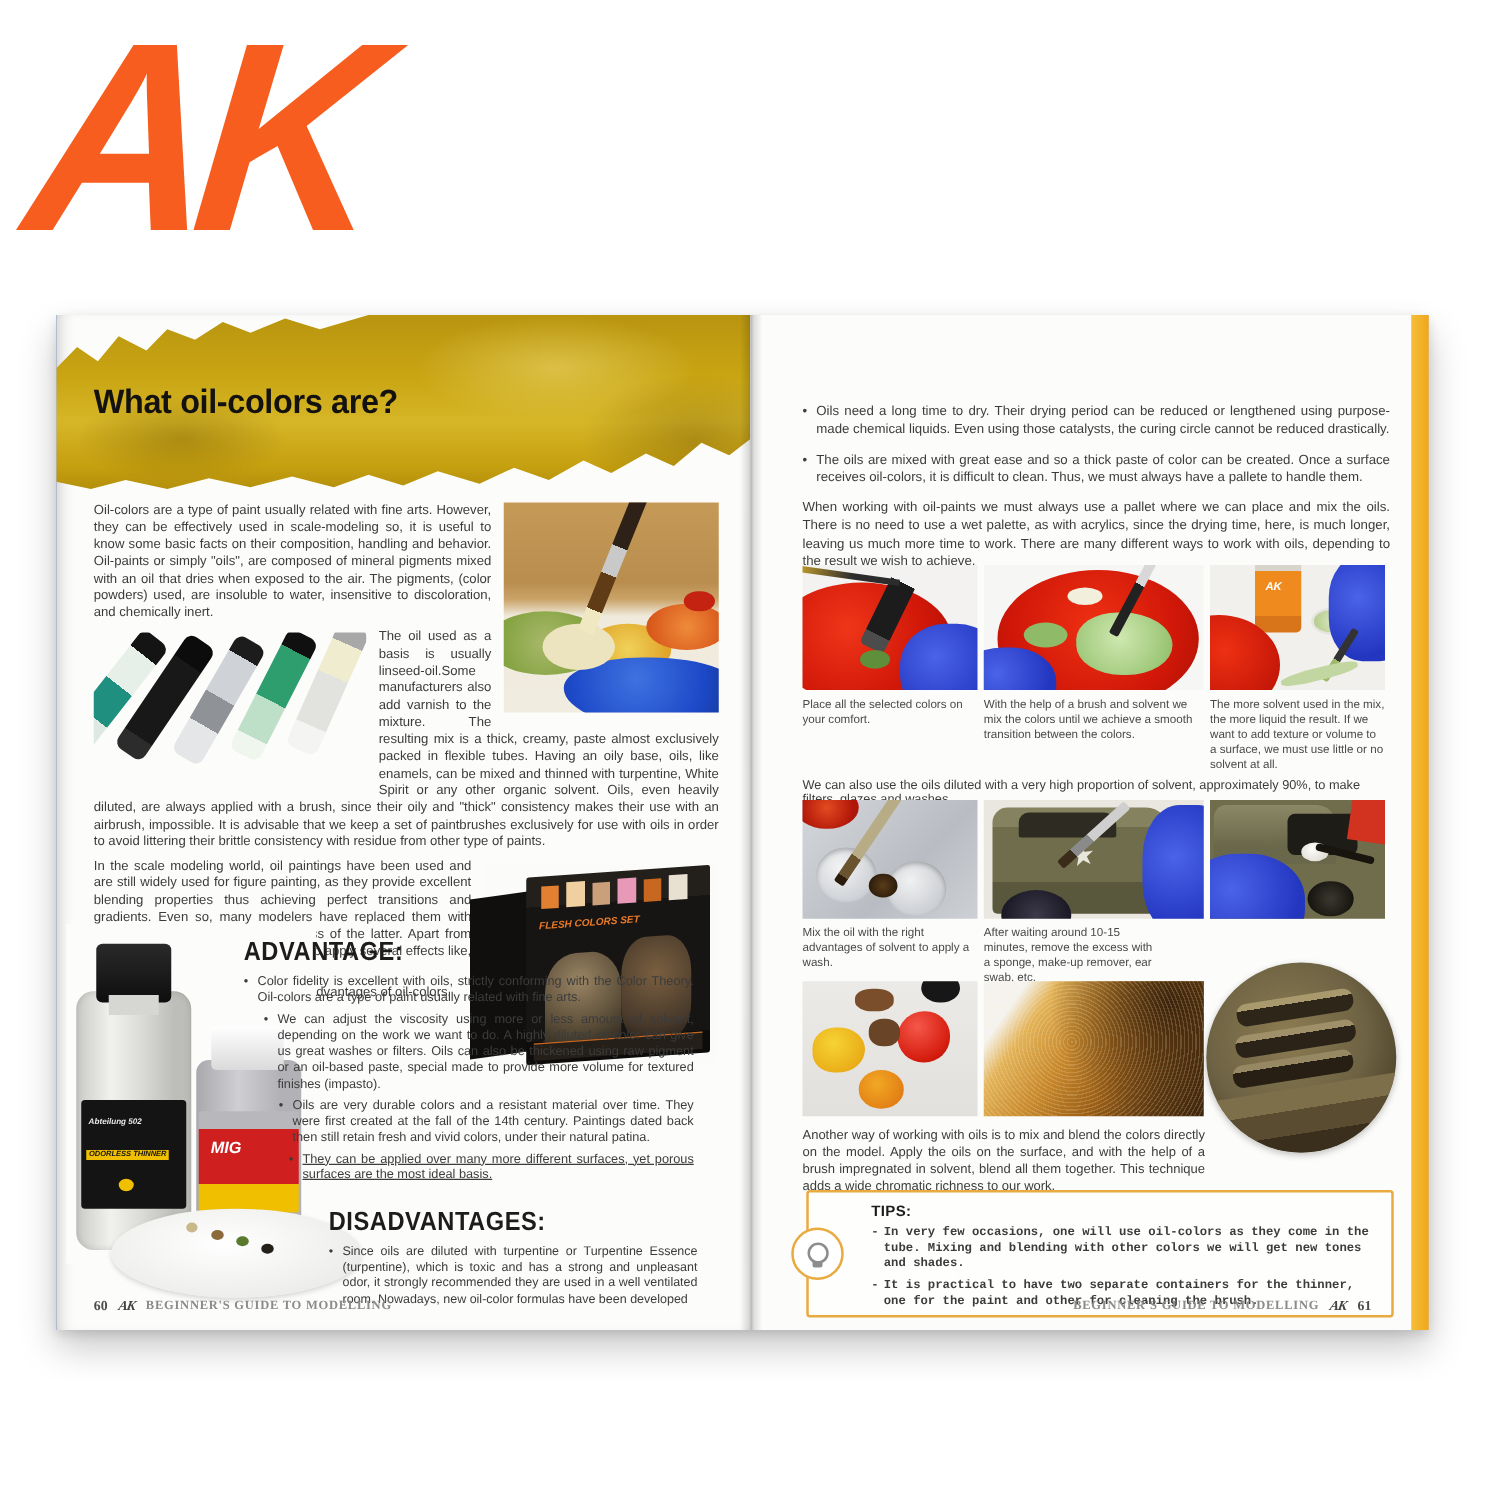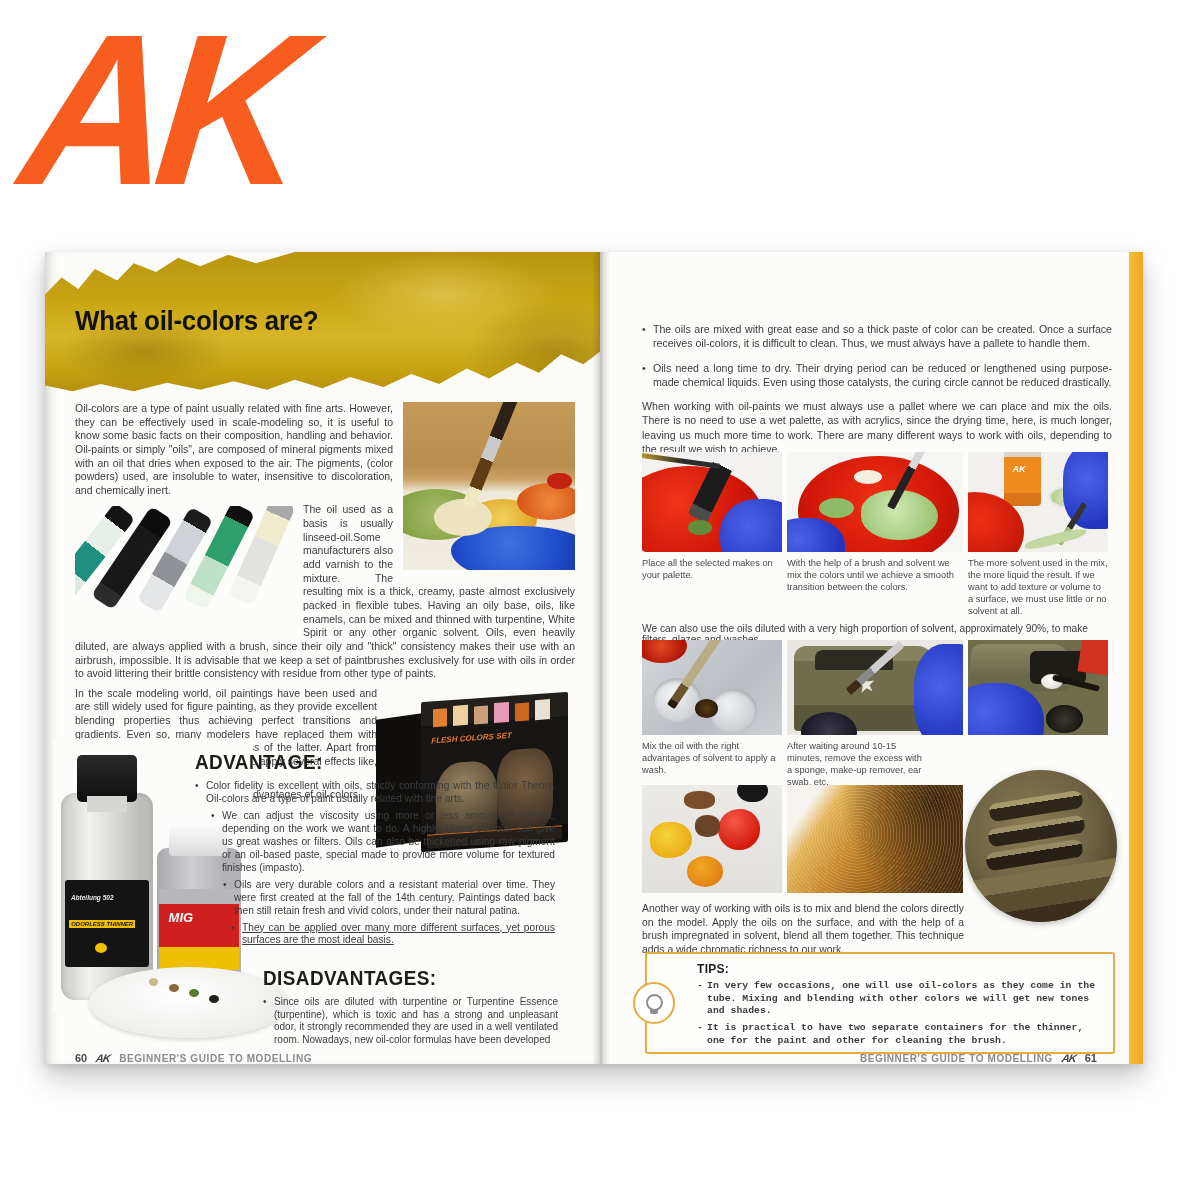--- a/index.html
+++ b/index.html
@@ -45,22 +45,22 @@
     font-size:21px;margin:0 0 6px 0;}
   #lp-advantage{left:150px;top:498px;width:360px;z-index:3;}
   #lp-advantage .bul{font-size:10.2px;line-height:1.27;}
   #lp-disadvantage{left:218px;top:714px;width:295px;z-index:3;}
   #lp-disadvantage .bul{font-size:10px;line-height:1.27;}
   .bul{position:relative;padding-left:11px;color:#3c3c3c;text-align:justify;margin:0 0 4px 0;}
   .bul::before{content:"\2022";position:absolute;left:0;top:0;}
   .ml1{margin-left:16px;} .ml2{margin-left:28px;} .ml3{margin-left:36px;text-decoration:underline;}
 
   
-  .footer{bottom:0;display:flex;align-items:center;gap:9px;font-size:10px;letter-spacing:.6px;
-    color:#8b8b8b;font-weight:700;z-index:6;}
+  .footer{bottom:13px;display:flex;align-items:flex-start;gap:9px;font-size:10px;letter-spacing:.6px;
+    color:#8b8b8b;font-weight:700;z-index:6;font-family:Liberation Serif, serif;}
   .footer .pnum{color:#4c4c4c;font-size:11px;font-weight:800;letter-spacing:0;}
   .akmark{display:inline-block;font-style:italic;font-weight:900;color:#464646;transform:skewX(-10deg);font-size:11px;letter-spacing:-1px;}
   #lp-footer{left:30px;}
   #rp-footer{right:46px;}
 
   
   .ph{position:relative;overflow:hidden;background:#eee;}
   .tube{position:absolute;width:26px;height:108px;border-radius:7px;}
 
   
@@ -184,22 +184,22 @@
     <div id="lp-footer" class="abs footer">
       <span class="pnum">60</span>
       <span class="akmark">AK</span>
       <span>BEGINNER'S GUIDE TO MODELLING</span>
     </div>
   </div>
 
   <div id="rpage" class="abs">
 
     <div id="rp-top" class="abs body-txt">
+      <p class="bul">Oils need a long time to dry. Their drying period can be reduced or lengthened using purpose-made chemical liquids. Even using those catalysts, the curing circle cannot be reduced drastically.</p>
       <p class="bul">The oils are mixed with great ease and so a thick paste of color can be created. Once a surface receives oil-colors, it is difficult to clean. Thus, we must always have a pallete to handle them.</p>
-      <p class="bul">Oils need a long time to dry. Their drying period can be reduced or lengthened using purpose-made chemical liquids. Even using those catalysts, the curing circle cannot be reduced drastically.</p>
       <p>When working with oil-paints we must always use a pallet where we can place and mix the oils. There is no need to use a wet palette, as with acrylics, since the drying time, here, is much longer, leaving us much more time to work. There are many different ways to work with oils, depending to the result we wish to achieve.</p>
     </div>
 
     <div id="row1" class="prow">
       <div class="ph w1" style="height:100px;background:#f3f2f0">
         <i class="el" style="left:-18%;top:14%;width:104%;height:96%;border-radius:50%;background:radial-gradient(circle at 42% 38%,#ef3519,#d01708 60%,#a51106 100%)"></i>
         <i class="el" style="left:42%;top:4%;width:15%;height:66%;border-radius:4px;transform:rotate(26deg);background:linear-gradient(180deg,#f2f2f2 0 12%,#1c1c1c 12% 82%,#4c4c4c 82%)"></i>
         <i class="el" style="left:33%;top:68%;width:17%;height:15%;border-radius:50%;background:#5f8f3a"></i>
         <i class="el" style="right:-14%;bottom:-22%;width:58%;height:75%;border-radius:45%;background:radial-gradient(circle at 35% 35%,#4a63e8,#2336c0 70%)"></i>
         <i class="el" style="left:-4%;top:6%;width:60%;height:5px;transform:rotate(8deg);background:linear-gradient(90deg,#caa22e,#2c2c2c 55%)"></i>
@@ -218,21 +218,21 @@
         </i>
         <i class="el" style="left:-30%;top:40%;width:70%;height:80%;border-radius:50%;background:radial-gradient(circle at 55% 35%,#ee3013,#c01406 70%)"></i>
         <i class="el" style="left:58%;top:34%;width:22%;height:18%;border-radius:50%;background:radial-gradient(circle,#dce8c2,#b9cf92 75%);border:2px solid #e4e4e0"></i>
         <i class="el" style="right:-16%;top:-8%;width:48%;height:85%;border-radius:40%;background:radial-gradient(circle at 35% 40%,#4a63e8,#2336c0 70%)"></i>
         <i class="el" style="left:72%;top:48%;width:6px;height:48px;transform:rotate(32deg);background:linear-gradient(180deg,#333 0 60%,#9fb86a 60%);border-radius:2px"></i>
         <i class="el" style="left:40%;top:82%;width:45%;height:10%;transform:rotate(-14deg);border-radius:40%;background:#c2d6a2"></i>
       </div>
     </div>
 
     <div id="caps1" class="crow">
-      <div class="cap w1">Place all the selected makes on your palette.</div>
+      <div class="cap w1">Place all the selected colors on your comfort.</div>
       <div class="cap w2">With the help of a brush and solvent we mix the colors until we achieve a smooth transition between the colors.</div>
       <div class="cap w3">The more solvent used in the mix, the more liquid the result. If we want to add texture or volume to a surface, we must use little or no solvent at all.</div>
     </div>
 
     <div id="rp-between" class="abs">We can also use the oils diluted with a very high proportion of solvent, approximately 90%, to make filters, glazes and washes.</div>
 
     <div id="row2" class="prow">
       <div class="ph w1" style="height:95px;background:linear-gradient(135deg,#d4d7db,#b9bdc3 60%,#cdd0d4)">
         <i class="el" style="left:8%;top:40%;width:34%;height:46%;border-radius:50%;background:radial-gradient(circle at 40% 35%,#f2f3f4,#c9ccd1 80%);box-shadow:inset 0 2px 4px rgba(0,0,0,.25)"></i>
         <i class="el" style="left:48%;top:52%;width:34%;height:46%;border-radius:50%;background:radial-gradient(circle at 40% 35%,#f0f1f2,#c6c9ce 80%);box-shadow:inset 0 2px 4px rgba(0,0,0,.25)"></i>

